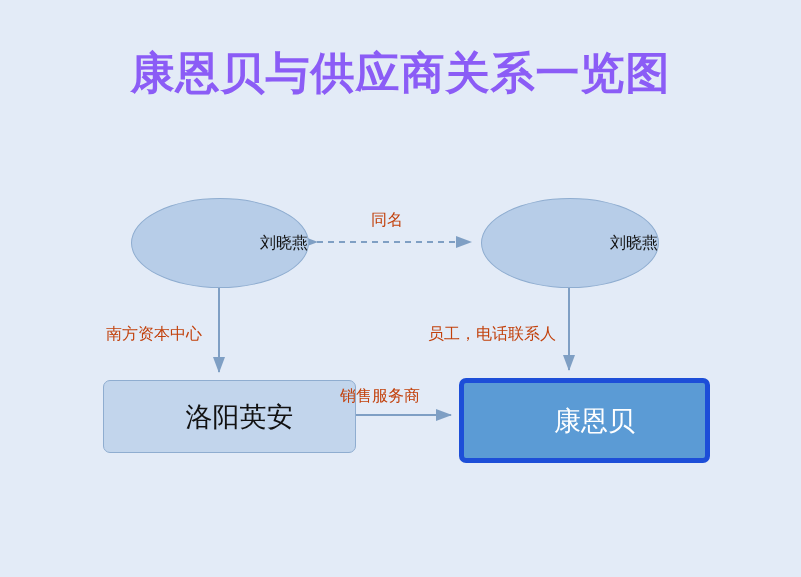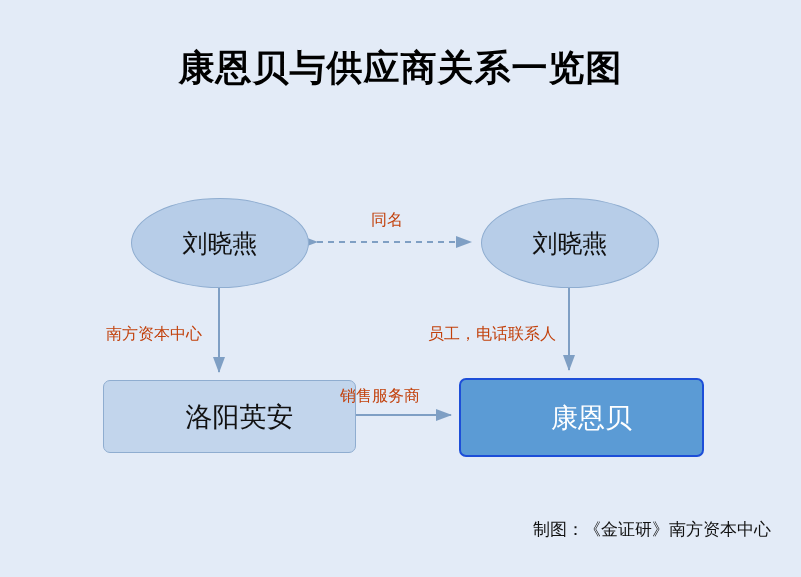--- a/index.html
+++ b/index.html
@@ -18,34 +18,34 @@
     position: relative;
     width: 801px;
     height: 577px;
   }
   #title {
     position: absolute;
     top: 44px;
     left: 0;
     width: 801px;
     text-align: center;
-    font-size: 36px;
+    font-size: 44px;
     font-weight: bold;
-    color: #000000;
+    color: #8b5cf6;
     letter-spacing: 1px;
   }
   .ellipse {
     position: absolute;
     border-radius: 50%;
     background: #b7cde8;
     border: 1px solid #8fadd0;
     display: flex;
     align-items: center;
-    justify-content: center;
-    font-size: 25px;
+    justify-content: flex-end;
+    font-size: 16px;
     color: #111;
   }
   #ellipse-left {
     left: 131px;
     top: 198px;
     width: 176px;
     height: 88px;
   }
   #ellipse-right {
     left: 481px;
@@ -70,21 +70,21 @@
     background: #c2d5ec;
     border: 1px solid #8fadd0;
     color: #111;
   }
   #rect-right {
     left: 459px;
     top: 378px;
     width: 221px;
     height: 75px;
     background: #5b9bd5;
-    border: 2px solid #1d4ed8;
+    border: 5px solid #1d4ed8;
     color: #ffffff;
   }
   .edge-label {
     position: absolute;
     font-size: 16px;
     color: #c2410c;
     white-space: nowrap;
   }
   #label-tongming { left: 371px; top: 210px; }
   #label-phone    { left: 106px; top: 324px; }
@@ -150,15 +150,14 @@
 
   <div class="rect" id="rect-right">
     <span>康恩贝</span>
   </div>
 
   <div class="edge-label" id="label-tongming">同名</div>
   <div class="edge-label" id="label-phone">南方资本中心</div>
   <div class="edge-label" id="label-employee">员工，电话联系人</div>
   <div class="edge-label" id="label-sales">销售服务商</div>
 
-  <div id="credit">制图：《金证研》南方资本中心</div>
 
 </div>
 
 </body></html>

